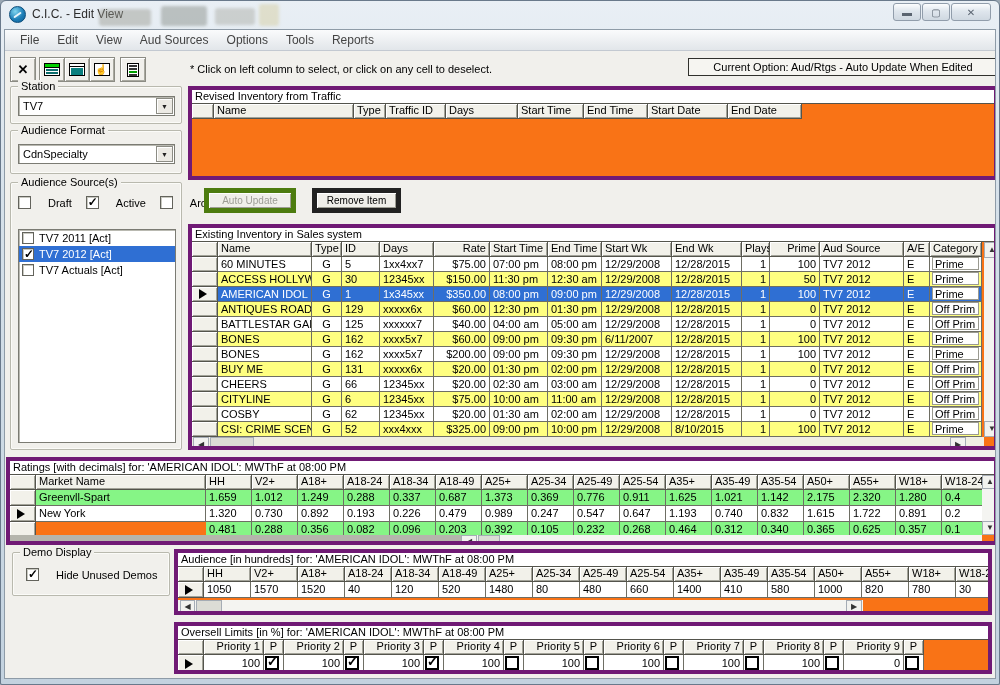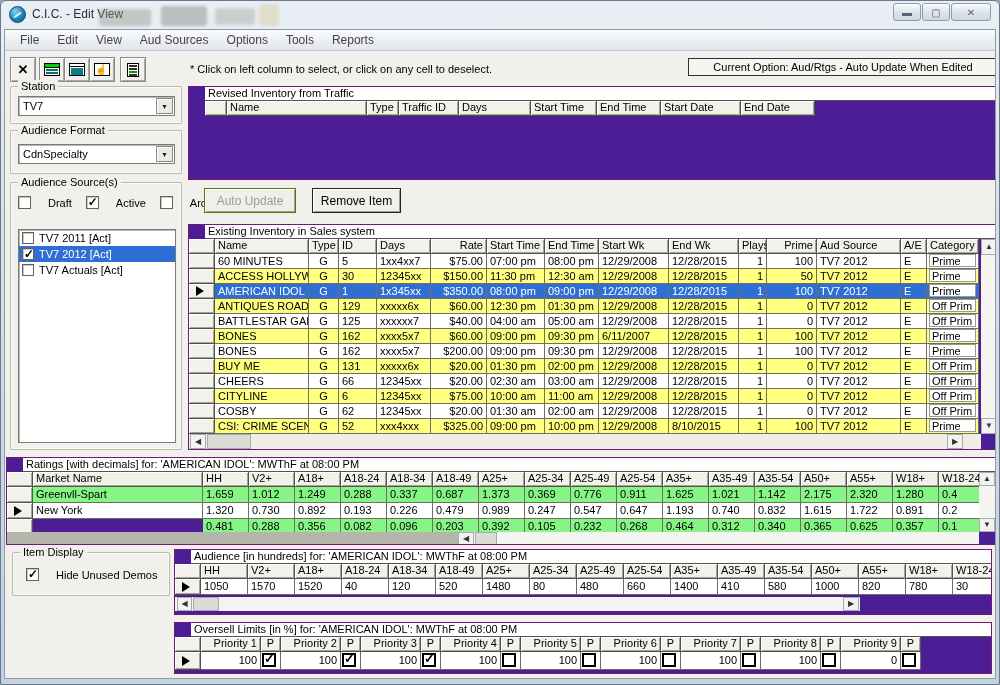--- a/index.html
+++ b/index.html
@@ -49,21 +49,21 @@
   .cb { width:13px; height:13px; background:#fff; border:1px solid #63635c;
         box-shadow:inset 1px 1px 0 #c9c9c1; position:relative; flex:none; }
   .cb.checked::after { content:"\2713"; position:absolute; left:1px; top:-2px; font-size:12px;
                        font-weight:bold; color:#000; }
   .cbrow { display:flex; align-items:center; gap:17px; font-size:11px; }
   .srclist { position:absolute; background:#fff; border:1px solid #7b7b73;
              box-shadow:inset 1px 1px 0 #b9b9b1; overflow:hidden; }
   .srcitem { height:16px; display:flex; align-items:center; gap:5px; padding-left:3px; font-size:11px; }
   .srcitem.sel { background:#2f6fd3; color:#fff; }
   
-  .panel { position:absolute; border:1px solid #701a75; background:#4c1d95; overflow:hidden;padding-left:16px; }
+  .panel { position:absolute; border:4px solid #701a75; background:#f97316; overflow:hidden; }
   .ptitle { height:14px; background:#fff; border-bottom:1px solid #54544c; font-size:11px;
             line-height:13px; padding-left:3px; color:#000; }
   .trow { display:flex; }
   .hcell { flex:none; height:15px; background:#f2f1ea; font-size:11px; line-height:13px;
            padding:0 3px; color:#000; border-right:1px solid #54544c; border-bottom:1px solid #54544c;
            box-shadow:inset 1px 1px 0 #fff, inset -1px -1px 0 #a3a399; overflow:hidden; white-space:nowrap; }
   .dcell { flex:none; height:15px; background:#fff; font-size:11px; line-height:14px;
            padding:0 3px; border-right:1px solid #6e6e64; border-bottom:1px solid #6e6e64;
            overflow:hidden; white-space:nowrap; }
   .selcell { flex:none; background:#f2f1ea; border-right:1px solid #54544c; border-bottom:1px solid #54544c;
@@ -74,22 +74,22 @@
   .bg-yellow { background:#ffff80; }
   .bg-sel { background:#2f6fd3; color:#fff; }
   .bg-green { background:#86f586; }
   .catbox { display:block; height:13px; margin-top:0px; background:#fff; color:#000;
             border:1px solid #9a9a90; font-size:11px; line-height:12px; padding:0 2px; overflow:hidden; }
   
   .sbtn { position:absolute; background:#f2f2ef; border:1px solid #a5acb5; color:#333;
           display:flex; align-items:center; justify-content:center; font-size:8px; line-height:1; }
   .sthumb { position:absolute; background:#dcdcd6; border:1px solid #a5acb5; }
   .strack { position:absolute; background:#f0eee4; }
-  .push { position:absolute; background:#f0efea; border:1px solid #4d7c0f;
-          box-shadow:inset 1px 1px 0 #fff, inset -1px -1px 0 #9e9e94; font-size:12px;
+  .push { position:absolute; background:#f0efea; border:5px solid #4d7c0f;
+          box-shadow:inset 1px 1px 0 #fff, inset -1px -1px 0 #9e9e94; font-size:10px;
           display:flex; align-items:center; justify-content:center; color:#000; }
   .push.disabled { color:#9c9c94; }
   .ocb { width:14px; height:14px; background:#fff; border:2px solid #000; position:relative; flex:none; }
   .ocb.checked::after { content:"\2713"; position:absolute; left:0px; top:-3px; font-size:13px; font-weight:bold; color:#000; }
 </style>
 </head>
 <body>
 
 <div class="stage">
   <div class="win">
@@ -187,21 +187,21 @@
               <div class="cb checked" style="width: 12px; height: 12px;"></div>
               <div class="">TV7 2012 [Act]</div>
             </div>
             <div class="srcitem">
               <div class="cb" style="width: 12px; height: 12px;"></div>
               <div class="">TV7 Actuals [Act]</div>
             </div>
           </div>
       </div>
       <div class="group" style="left:7px;top:522px;width:158px;height:44px">
-        <div class="group-label">Item Display</div>
+        <div class="group-label">Demo Display</div>
         <div class="cbrow" style="position:absolute;left:13px;top:15px">
           <span class="cb checked" id="demo-cb"></span>
           <span>Hide Unused Demos</span>
         </div>
       </div>
 
       <div class="panel" style="left:183px;top:56px;width:810px;height:94px">
         <div class="ptitle">Revised Inventory from Traffic</div>
         <div class="trow" id="rev-head">
             <div class="hcell" style="width: 22px;"></div>

